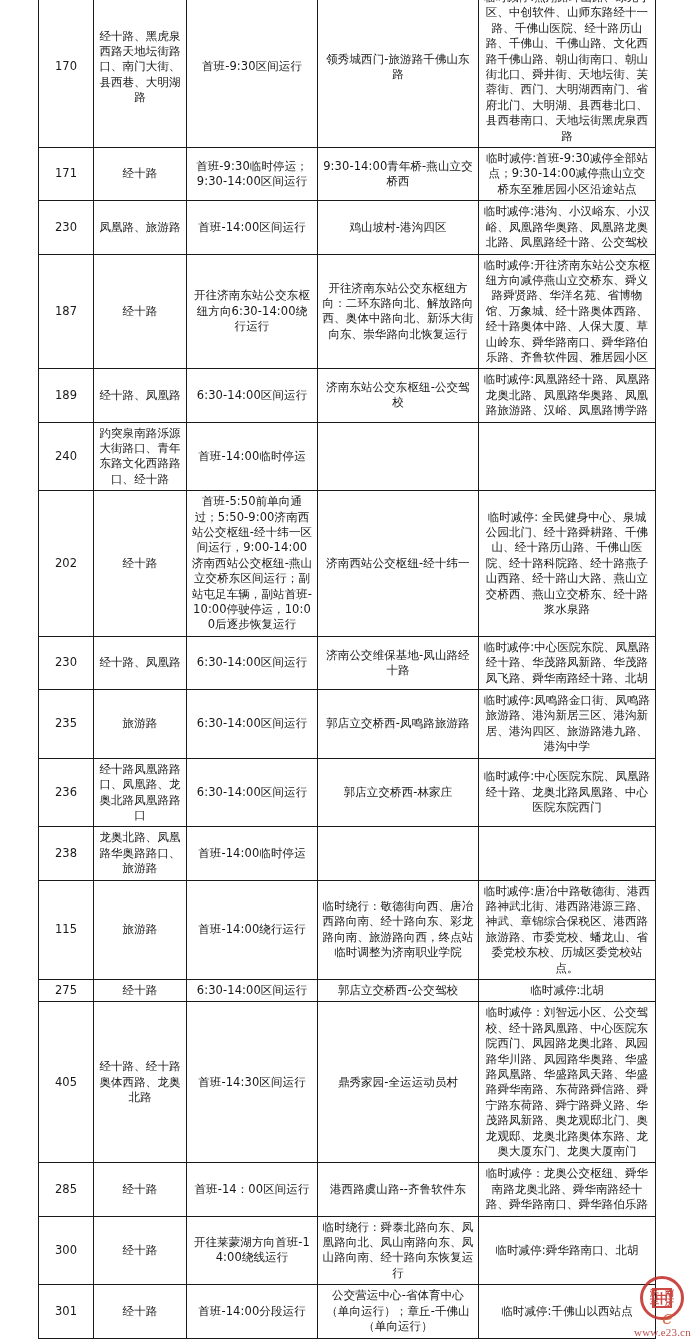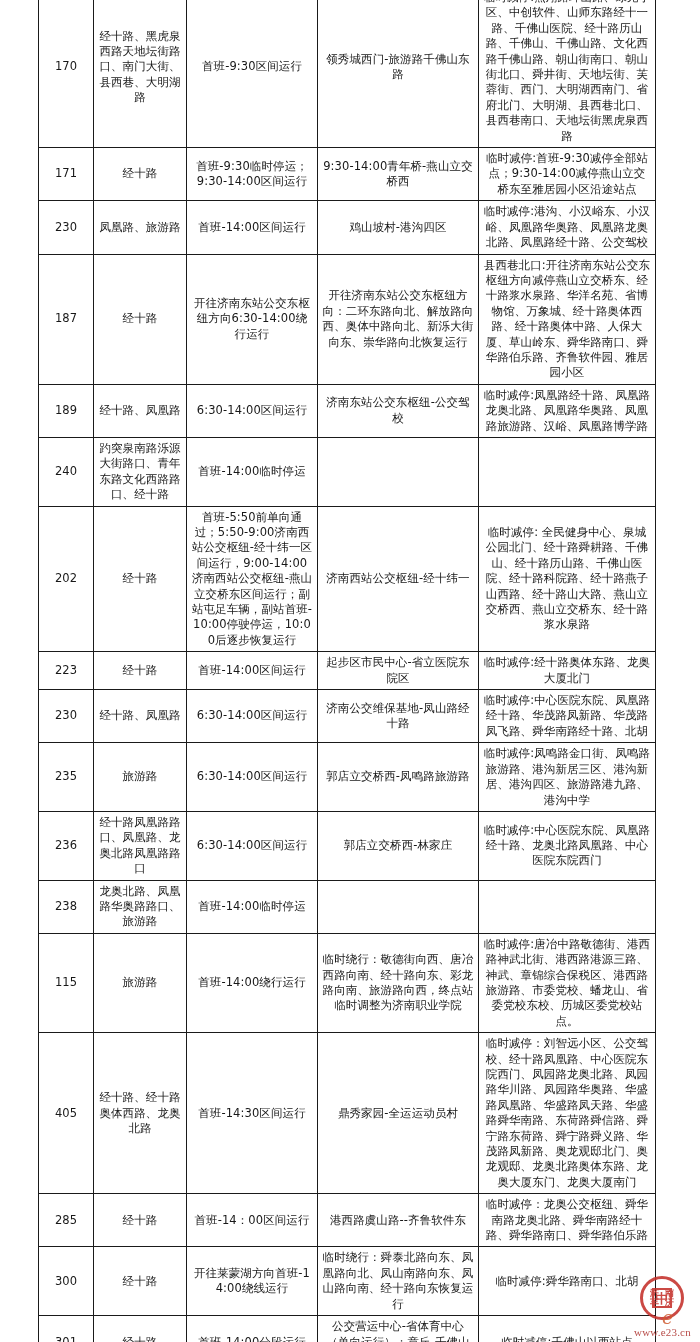--- a/index.html
+++ b/index.html
@@ -176,21 +176,21 @@
         <td class="col-meas">首班-14:00区间运行</td>
         <td class="col-sect">鸡山坡村-港沟四区</td>
         <td class="col-stop">临时减停:港沟、小汉峪东、小汉峪、凤凰路华奥路、凤凰路龙奥北路、凤凰路经十路、公交驾校</td>
       </tr>
 
       <tr>
         <td class="col-no">187</td>
         <td class="col-road">经十路</td>
         <td class="col-meas">开往济南东站公交东枢纽方向6:30-14:00绕行运行</td>
         <td class="col-sect">开往济南东站公交东枢纽方向：二环东路向北、解放路向西、奥体中路向北、新泺大街向东、崇华路向北恢复运行</td>
-        <td class="col-stop">县西巷北口:开往济南东站公交东枢纽方向减停燕山立交桥东、经十路浆水泉路、华洋名苑、省博物馆、万象城、经十路奥体西路、经十路奥体中路、人保大厦、草山岭东、舜华路南口、舜华路伯乐路、齐鲁软件园、雅居园小区</td>
+        <td class="col-stop">临时减停:开往济南东站公交东枢纽方向减停燕山立交桥东、舜义路舜贤路、华洋名苑、省博物馆、万象城、经十路奥体西路、经十路奥体中路、人保大厦、草山岭东、舜华路南口、舜华路伯乐路、齐鲁软件园、雅居园小区</td>
       </tr>
 
       <tr>
         <td class="col-no">189</td>
         <td class="col-road">经十路、凤凰路</td>
         <td class="col-meas">6:30-14:00区间运行</td>
         <td class="col-sect">济南东站公交东枢纽-公交驾校</td>
         <td class="col-stop">临时减停:凤凰路经十路、凤凰路龙奥北路、凤凰路华奥路、凤凰路旅游路、汉峪、凤凰路博学路</td>
       </tr>
 
@@ -203,27 +203,20 @@
       </tr>
 
       <tr>
         <td class="col-no">202</td>
         <td class="col-road">经十路</td>
         <td class="col-meas">首班-5:50前单向通过；5:50-9:00济南西站公交枢纽-经十纬一区间运行，9:00-14:00济南西站公交枢纽-燕山立交桥东区间运行；副站屯足车辆，副站首班-10:00停驶停运，10:00后逐步恢复运行</td>
         <td class="col-sect">济南西站公交枢纽-经十纬一</td>
         <td class="col-stop">临时减停: 全民健身中心、泉城公园北门、经十路舜耕路、千佛山、经十路历山路、千佛山医院、经十路科院路、经十路燕子山西路、经十路山大路、燕山立交桥西、燕山立交桥东、经十路浆水泉路</td>
       </tr>
 
-      <tr>
-        <td class="col-no">223</td>
-        <td class="col-road">经十路</td>
-        <td class="col-meas">首班-14:00区间运行</td>
-        <td class="col-sect">起步区市民中心-省立医院东院区</td>
-        <td class="col-stop">临时减停:经十路奥体东路、龙奥大厦北门</td>
-      </tr>
 
       <tr>
         <td class="col-no">230</td>
         <td class="col-road">经十路、凤凰路</td>
         <td class="col-meas">6:30-14:00区间运行</td>
         <td class="col-sect">济南公交维保基地-凤山路经十路</td>
         <td class="col-stop">临时减停:中心医院东院、凤凰路经十路、华茂路凤新路、华茂路凤飞路、舜华南路经十路、北胡</td>
       </tr>
 
       <tr>
@@ -251,20 +244,27 @@
       </tr>
 
       <tr>
         <td class="col-no">115</td>
         <td class="col-road">旅游路</td>
         <td class="col-meas">首班-14:00绕行运行</td>
         <td class="col-sect">临时绕行：敬德街向西、唐冶西路向南、经十路向东、彩龙路向南、旅游路向西，终点站临时调整为济南职业学院</td>
         <td class="col-stop">临时减停:唐冶中路敬德街、港西路神武北街、港西路港源三路、神武、章锦综合保税区、港西路旅游路、市委党校、蟠龙山、省委党校东校、历城区委党校站点。</td>
       </tr>
 
+      <tr>
+        <td class="col-no">275</td>
+        <td class="col-road">经十路</td>
+        <td class="col-meas">6:30-14:00区间运行</td>
+        <td class="col-sect">郭店立交桥西-公交驾校</td>
+        <td class="col-stop">临时减停:北胡</td>
+      </tr>
 
       <tr>
         <td class="col-no">405</td>
         <td class="col-road">经十路、经十路奥体西路、龙奥北路</td>
         <td class="col-meas">首班-14:30区间运行</td>
         <td class="col-sect">鼎秀家园-全运运动员村</td>
         <td class="col-stop">临时减停：刘智远小区、公交驾校、经十路凤凰路、中心医院东院西门、凤园路龙奥北路、凤园路华川路、凤园路华奥路、华盛路凤凰路、华盛路凤天路、华盛路舜华南路、东荷路舜信路、舜宁路东荷路、舜宁路舜义路、华茂路凤新路、奥龙观邸北门、奥龙观邸、龙奥北路奥体东路、龙奥大厦东门、龙奥大厦南门</td>
       </tr>
 
       <tr>

